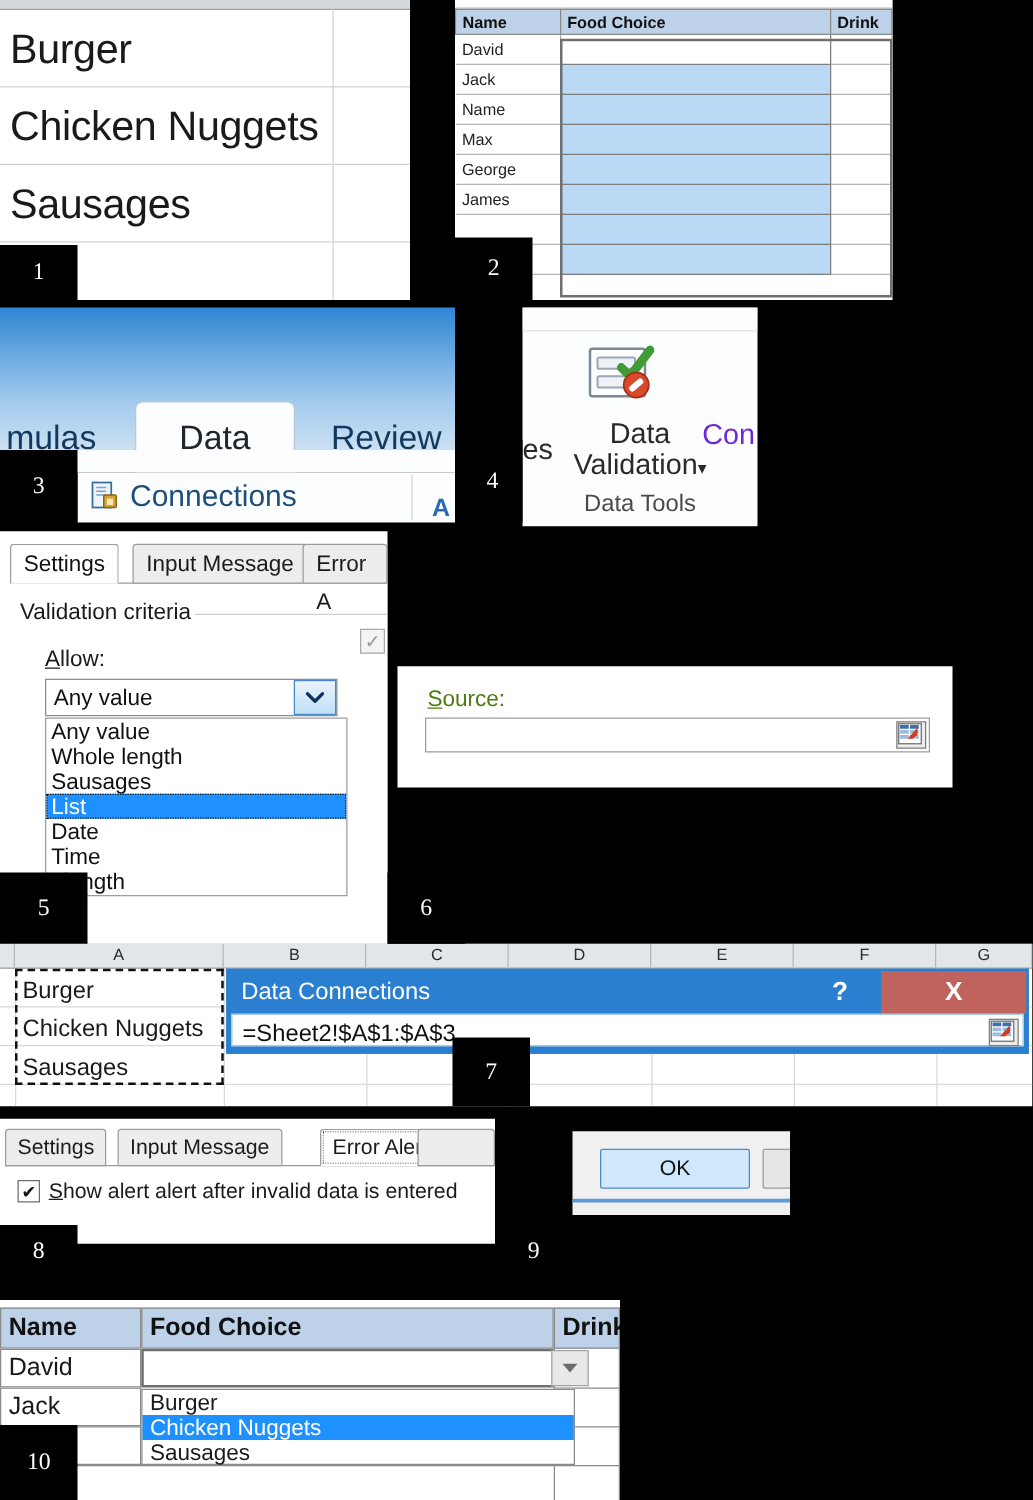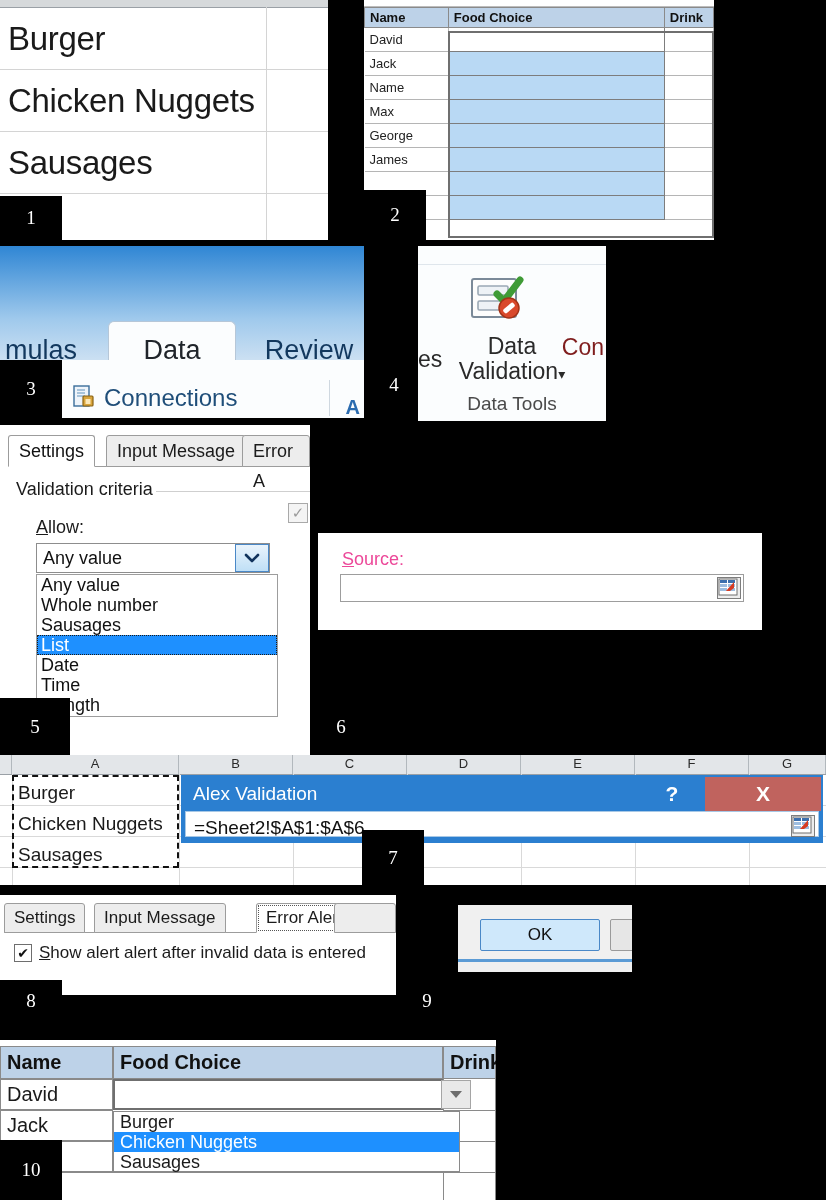--- a/index.html
+++ b/index.html
@@ -51,21 +51,21 @@
   #p3b .connlabel{font-size:24px;color:#1f4e79;}
   #p3b .sep{position:absolute;right:34px;top:2px;bottom:2px;width:1px;background:#cfd8e0;}
   #p3b .az{position:absolute;right:4px;top:18px;color:#2b6cb0;font-size:20px;font-weight:bold;}
 
   
   #p4{left:418px;top:246px;width:188px;height:175px;background:#fbfdfe;}
   #p4 .topline{height:18px;background:#fbfdfe;border-bottom:1px solid #dfe6ec;}
   #p4 .dvlabel{position:absolute;left:0;right:0;top:88px;text-align:center;font-size:23px;color:#2a2a2a;line-height:1.08;}
   #p4 .grouplabel{position:absolute;left:0;right:0;bottom:6px;text-align:center;font-size:19px;color:#4a4a4a;}
   #p4 .leftfrag{position:absolute;left:0;top:100px;font-size:23px;color:#2a2a2a;}
-  #p4 .rightfrag{position:absolute;right:2px;top:88px;font-size:23px;color:#7f1d1d;}
+  #p4 .rightfrag{position:absolute;right:2px;top:88px;font-size:23px;color:#6d28d9;}
   #p4 .caret{font-size:14px;}
 
   
   #p5{left:0;top:425px;width:310px;height:330px;}
   #p5 .tabbar{position:absolute;left:8px;top:10px;right:0;height:32px;}
   #p5 .dtab{position:absolute;top:0;height:32px;line-height:30px;font-size:18px;border:1px solid #9c9c9c;box-sizing:border-box;padding:0 10px;background:#ededed;color:#1b1b1b;border-radius:3px 3px 0 0;}
   #p5 .dtab.active{background:#fff;border-bottom:1px solid #fff;color:#111;}
   #p5 .dlgbody{position:absolute;left:8px;top:41px;right:0;bottom:0;background:#fff;border-top:1px solid #9c9c9c;}
   #p5 .vc{position:absolute;left:8px;top:12px;font-size:18px;color:#1b1b1b;}
   #p5 .vcrule{position:absolute;left:148px;right:0;top:24px;height:1px;background:#cfcfcf;}
@@ -75,21 +75,21 @@
   #p5 .combo .val{position:absolute;left:6px;top:4px;font-size:18px;color:#111;}
   #p5 .combo .btn{position:absolute;right:0;top:0;width:34px;height:28px;background:linear-gradient(#eaf4fc,#bfdff6);border:1px solid #4a88c7;box-sizing:border-box;display:flex;align-items:center;justify-content:center;}
   #p5 .combo .btn svg{display:block;}
   #p5 .list{position:absolute;left:28px;top:107px;width:242px;height:143px;border:1px solid #9d9d9d;background:#fff;box-sizing:border-box;overflow:hidden;}
   #p5 .list .it{height:20px;line-height:20px;padding-left:4px;font-size:18px;color:#111;}
   #p5 .list .it.sel{background:#1e90ff;color:#fff;outline:1px dotted #1b1b1b;outline-offset:-1px;}
   #p5 .gcheck{position:absolute;left:288px;top:78px;width:20px;height:20px;border:1px solid #a9a9a9;background:#f4f4f4;box-sizing:border-box;display:flex;align-items:center;justify-content:center;color:#9a9a9a;font-size:15px;}
 
   
   #p6{left:318px;top:533px;width:444px;height:97px;}
-  #p6 .lbl{position:absolute;left:24px;top:16px;font-size:18px;color:#ec4899;}
+  #p6 .lbl{position:absolute;left:24px;top:16px;font-size:18px;color:#4d7c0f;}
   #p6 .lbl u{text-decoration:underline;}
   #p6 .field{position:absolute;left:22px;top:41px;width:404px;height:28px;border:1px solid #9d9d9d;background:#fff;box-sizing:border-box;}
   #p6 .picker{position:absolute;right:2px;top:2px;width:24px;height:22px;border:1px solid #7d7d7d;background:#ededed;box-sizing:border-box;}
 
   
   #p7{left:0;top:755px;width:826px;height:130px;background:#fff;}
   #p7 .colhdr{position:absolute;left:0;top:0;right:0;height:19px;background:#e3e6e9;border-bottom:1px solid #9aa0a6;display:flex;}
   #p7 .colhdr .c{border-right:1px solid #b2b8bd;text-align:center;font-size:13px;line-height:18px;color:#2a2a2a;box-sizing:border-box;}
   #p7 .grid{position:absolute;left:0;top:19px;right:0;bottom:0;}
   #p7 .gcol{position:absolute;top:0;bottom:0;width:1px;background:#d9d9d9;}
@@ -266,21 +266,21 @@
     <div class="combo">
       <span class="val">Any value</span>
       <span class="btn">
         <svg width="16" height="10" viewBox="0 0 16 10">
             <path d="M2 2 L8 8 L14 2" fill="none" stroke="#11335c" stroke-width="2.6" stroke-linecap="round" stroke-linejoin="round"></path>
           </svg>
       </span>
     </div>
     <div class="list">
       <div class="it">Any value</div>
-      <div class="it">Whole number</div>
+      <div class="it">Whole length</div>
       <div class="it">Sausages</div>
       <div class="it sel">List</div>
       <div class="it">Date</div>
       <div class="it">Time</div>
       <div class="it">t length</div>
       <div class="it">tom</div>
     </div>
   </div>
   <div class="tabbar">
     <div class="dtab active" style="left:0;">Settings</div>
@@ -332,25 +332,25 @@
     <div class="grow" style="top:31px"></div>
     <div class="grow" style="top:62px"></div>
     <div class="grow" style="top:93px"></div>
   </div>
   <div class="arange">
     <div class="acell">Burger</div>
     <div class="acell">Chicken Nuggets</div>
     <div class="acell">Sausages</div>
   </div>
   <div class="dvdlg">
-    <div class="dvtitle">Alex Validation</div>
+    <div class="dvtitle">Data Connections</div>
     <div class="qbtn">?</div>
     <div class="xbtn">X</div>
     <div class="dvinput">
-      <span class="txt">=Sheet2!$A$1:$A$6</span>
+      <span class="txt">=Sheet2!$A$1:$A$3</span>
       <div class="dvpick">
         <svg width="20" height="18" viewBox="0 0 20 18">
           <rect x="1" y="1" width="18" height="16" fill="#fff" stroke="#6f6f6f" stroke-width="1"></rect>
           <rect x="2" y="2" width="7" height="3" fill="#3c6fae"></rect>
             <rect x="10" y="2" width="7" height="3" fill="#3c6fae"></rect>
           <rect x="2" y="6" width="7" height="3" fill="#9dbde0"></rect>
             <rect x="10" y="6" width="7" height="3" fill="#9dbde0"></rect>
           <rect x="2" y="10" width="7" height="3" fill="#9dbde0"></rect>
             <rect x="10" y="10" width="7" height="3" fill="#9dbde0"></rect>
           <path d="M16 4 L8 13 L12 13 L16 10 Z" fill="#d63b22"></path>

